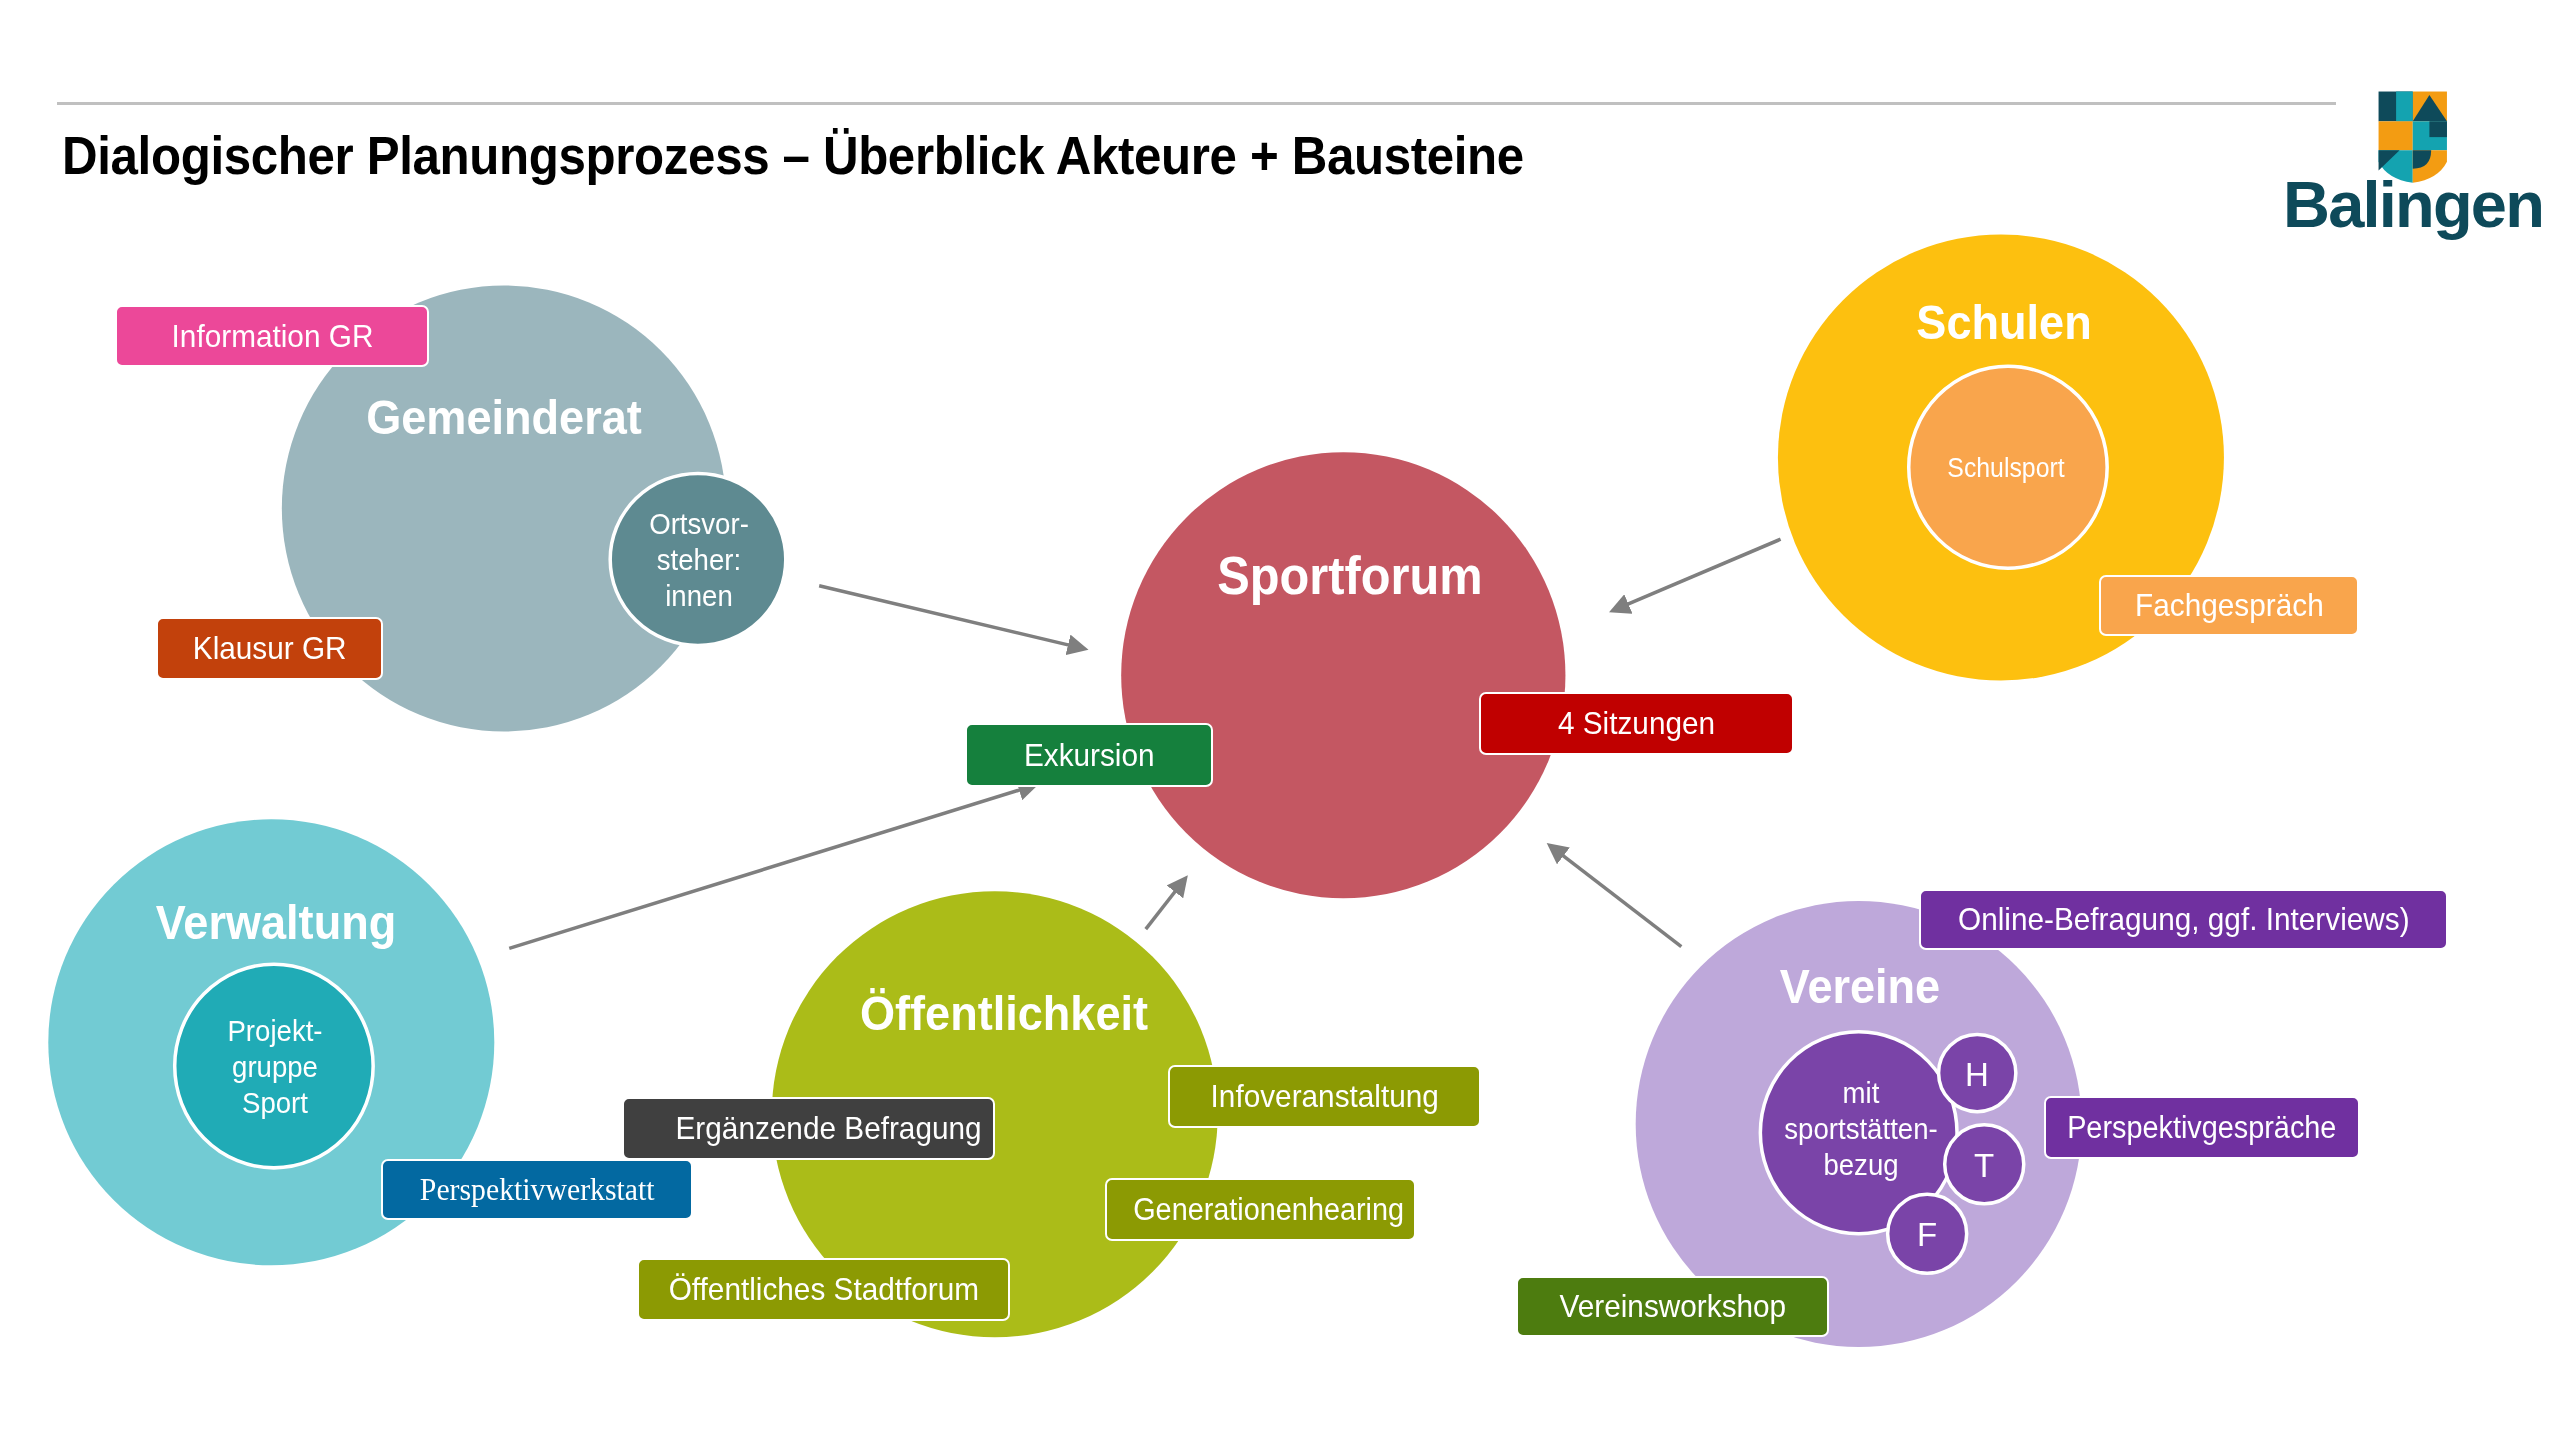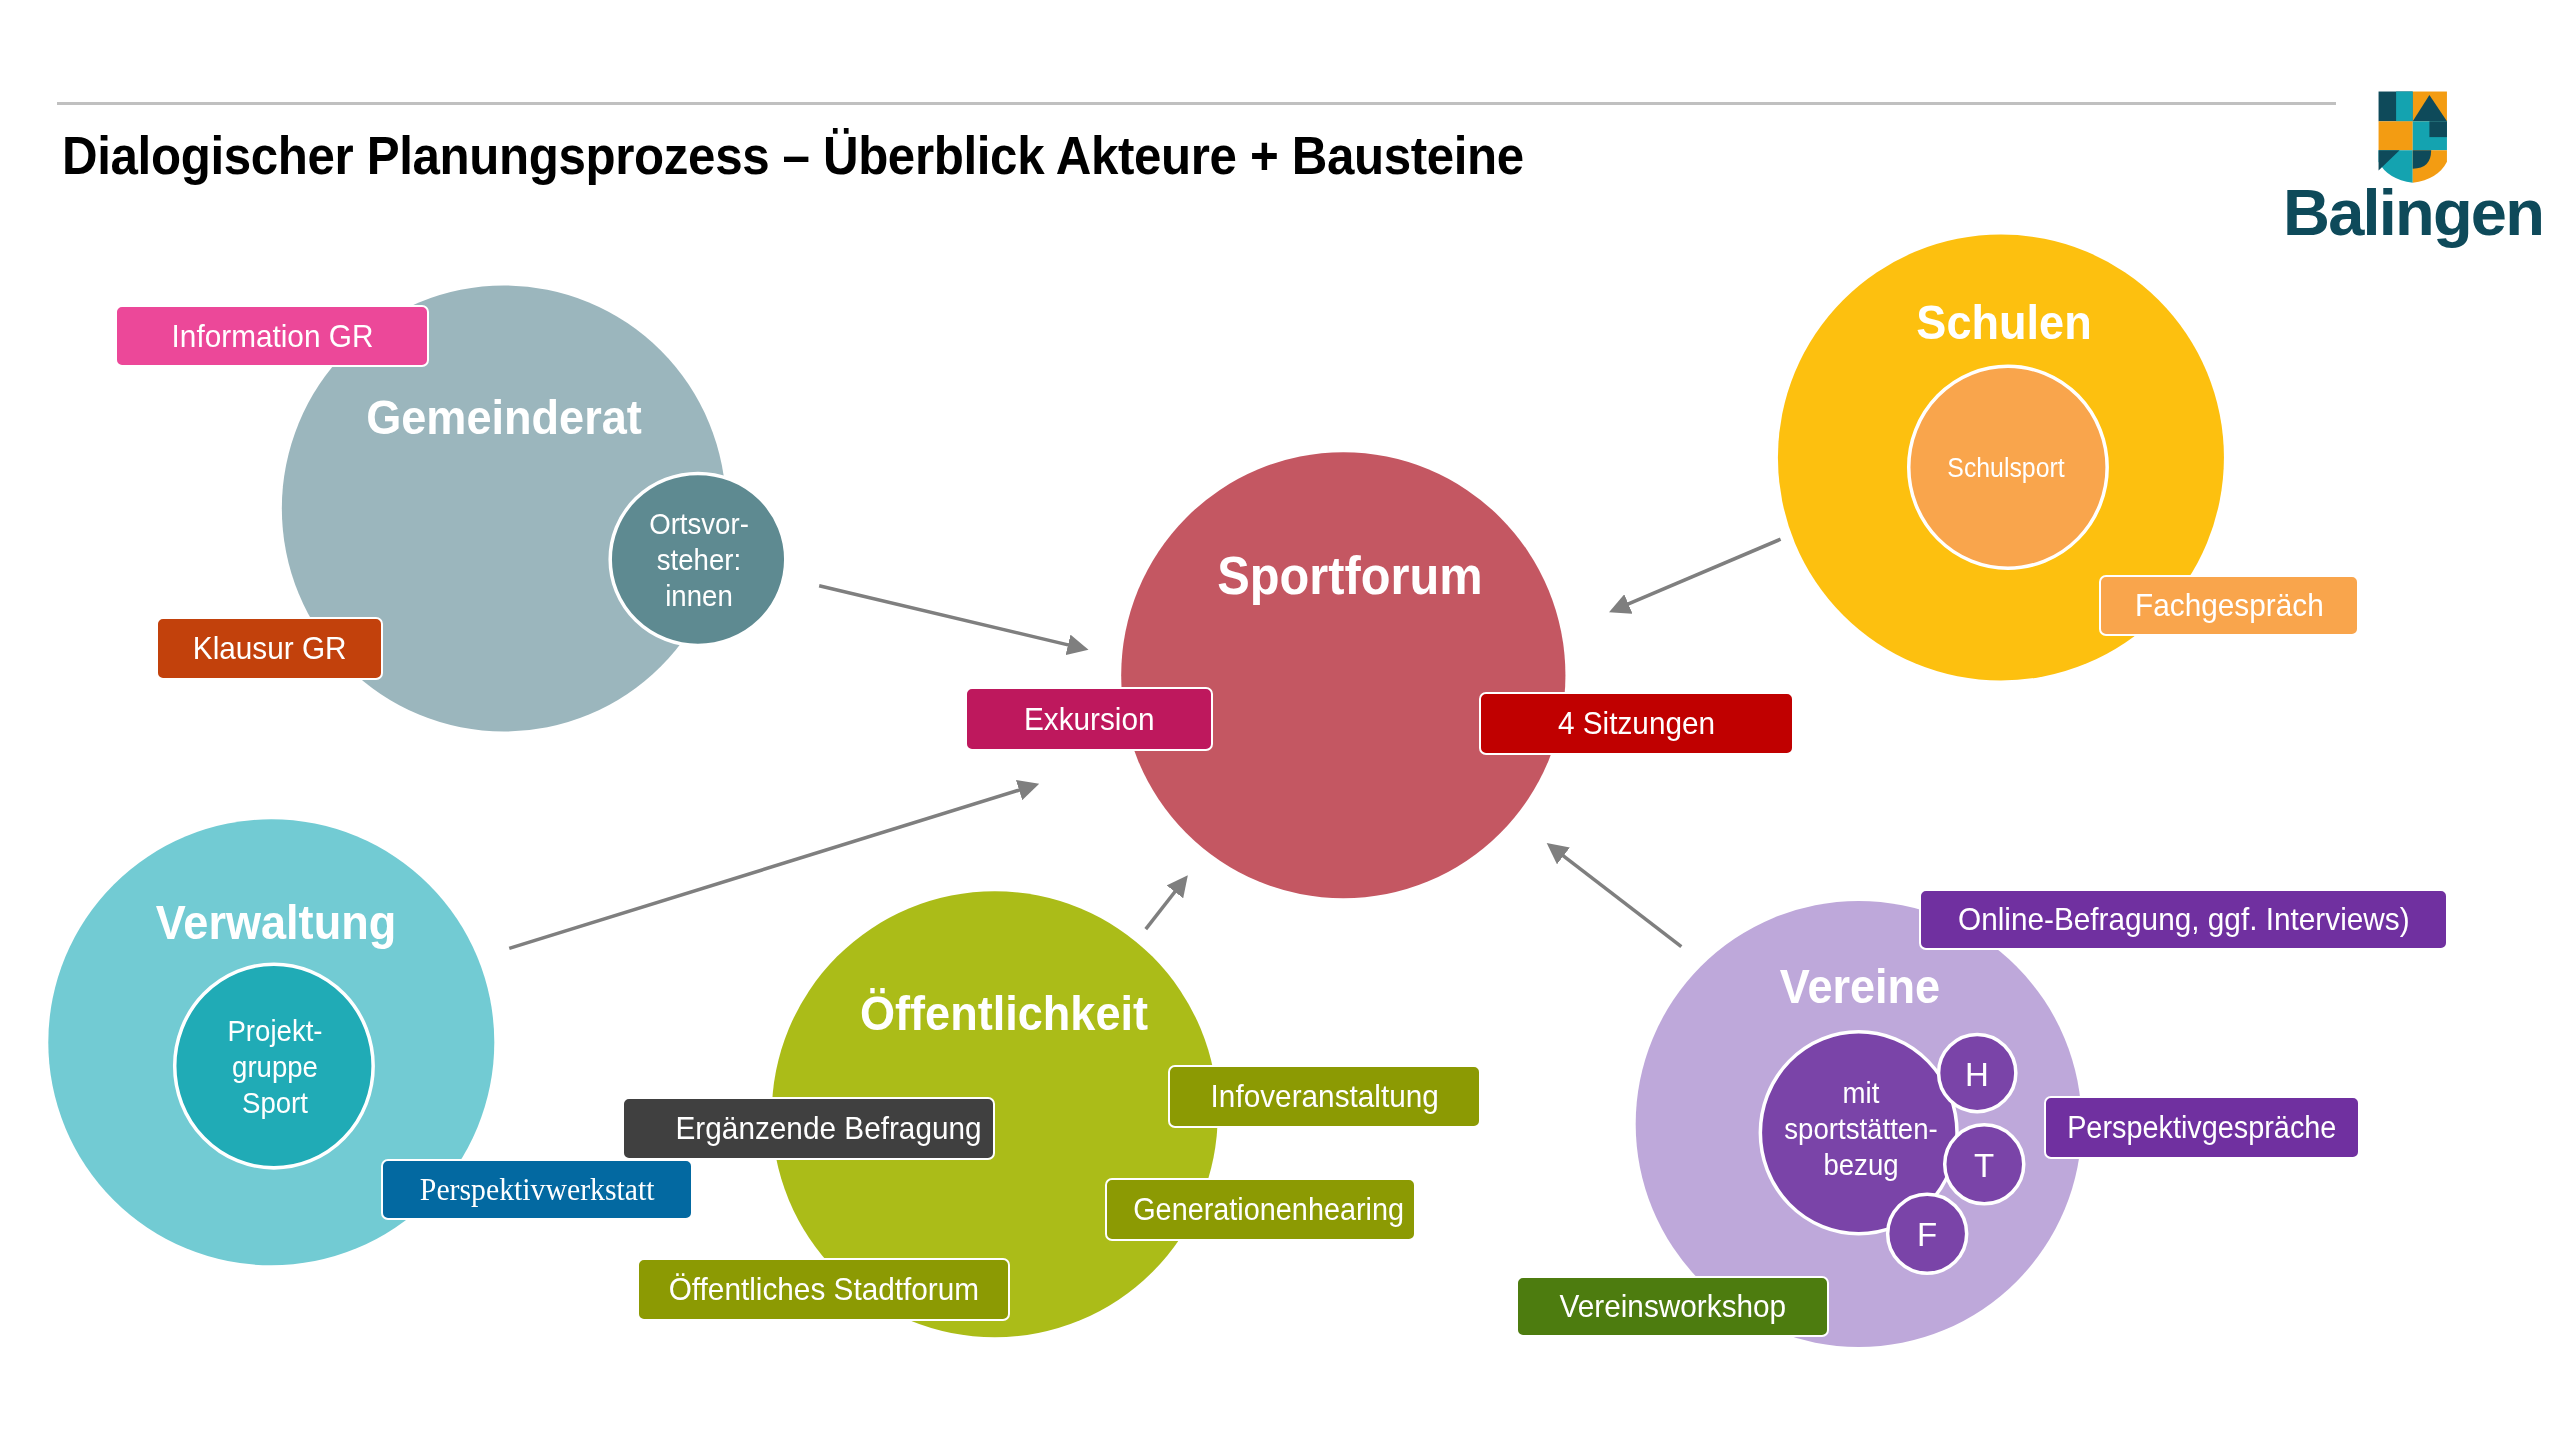--- a/index.html
+++ b/index.html
@@ -3,21 +3,21 @@
 <meta charset="utf-8">
 <style>
   html, body { margin: 0; padding: 0; background: #ffffff; }
   body { width: 2576px; height: 1456px; position: relative; overflow: hidden;
          font-family: "Liberation Sans", "DejaVu Sans", sans-serif; }
   .topline { position: absolute; left: 57px; top: 102px; width: 2279px; height: 2.6px; background: #c0c0c0; }
   .title { position: absolute; left: 62px; top: 125px; font-size: 53px; font-weight: bold; color: #000000;
            white-space: nowrap; letter-spacing: -0.4px; transform: scaleX(0.93); transform-origin: left top; }
   .logo { position: absolute; left: 2283px; top: 53px; width: 263px; height: 184px; }
   .logo-word { position: absolute; left: 2283px; top: 167px; width: 260px; text-align: center;
-               font-size: 65px; font-weight: bold; color: #0e4a5a; letter-spacing: -1.8px; margin-top: 8px; }
+               font-size: 65px; font-weight: bold; color: #0e4a5a; letter-spacing: -1.8px; }
   svg.diagram { position: absolute; left: 0; top: 0; }
   .label-big { position: absolute; color: #ffffff; font-weight: bold; font-size: 49px; white-space: nowrap;
                transform: translate(-50%, -50%) scaleX(0.92); }
   .inner-text { position: absolute; color: #ffffff; font-size: 30px; line-height: 36px; text-align: center;
                 white-space: nowrap; transform: translate(-50%, -50%) scaleX(0.92); }
   .box { position: absolute; border: 2.6px solid #ffffff; border-radius: 7px; box-sizing: border-box;
          color: #ffffff; font-size: 32px; display: flex; align-items: center; justify-content: center;
          white-space: nowrap; }
   .box span { display: inline-block; transform: scaleX(0.93); }
   .small-letter { position: absolute; color: #ffffff; font-size: 33px; transform: translate(-50%, -50%); }
@@ -95,21 +95,21 @@
 <div class="small-letter" style="left:1984px;top:1166px;">T</div>
 <div class="small-letter" style="left:1927px;top:1235px;">F</div>
 
 <div class="box" id="b-g0" style="left: 115px; top: 305px; width: 314px; height: 62px; background: #ec4899;">
     <span>Information GR</span>
   </div>
 <div class="box" id="b-g1" style="left: 156px; top: 617px; width: 227px; height: 63px; background: #c2410c;">
     <span>Klausur GR</span>
   </div>
 
-<div class="box" id="b-c0" style="left: 965px; top: 687px; width: 248px; height: 64px; background: #be185d;">
+<div class="box" id="b-c0" style="left: 965px; top: 723px; width: 248px; height: 64px; background: #15803d;">
     <span>Exkursion</span>
   </div>
 <div class="box" id="b-c1" style="left: 1479px; top: 692px; width: 315px; height: 63px; background: rgb(192, 0, 0);">
     <span>4 Sitzungen</span>
   </div>
 
 <div class="box" id="b-s0" style="left: 2099px; top: 575px; width: 260px; height: 61px; background: rgb(249, 165, 76);">
     <span>Fachgespräch</span>
   </div>
 

